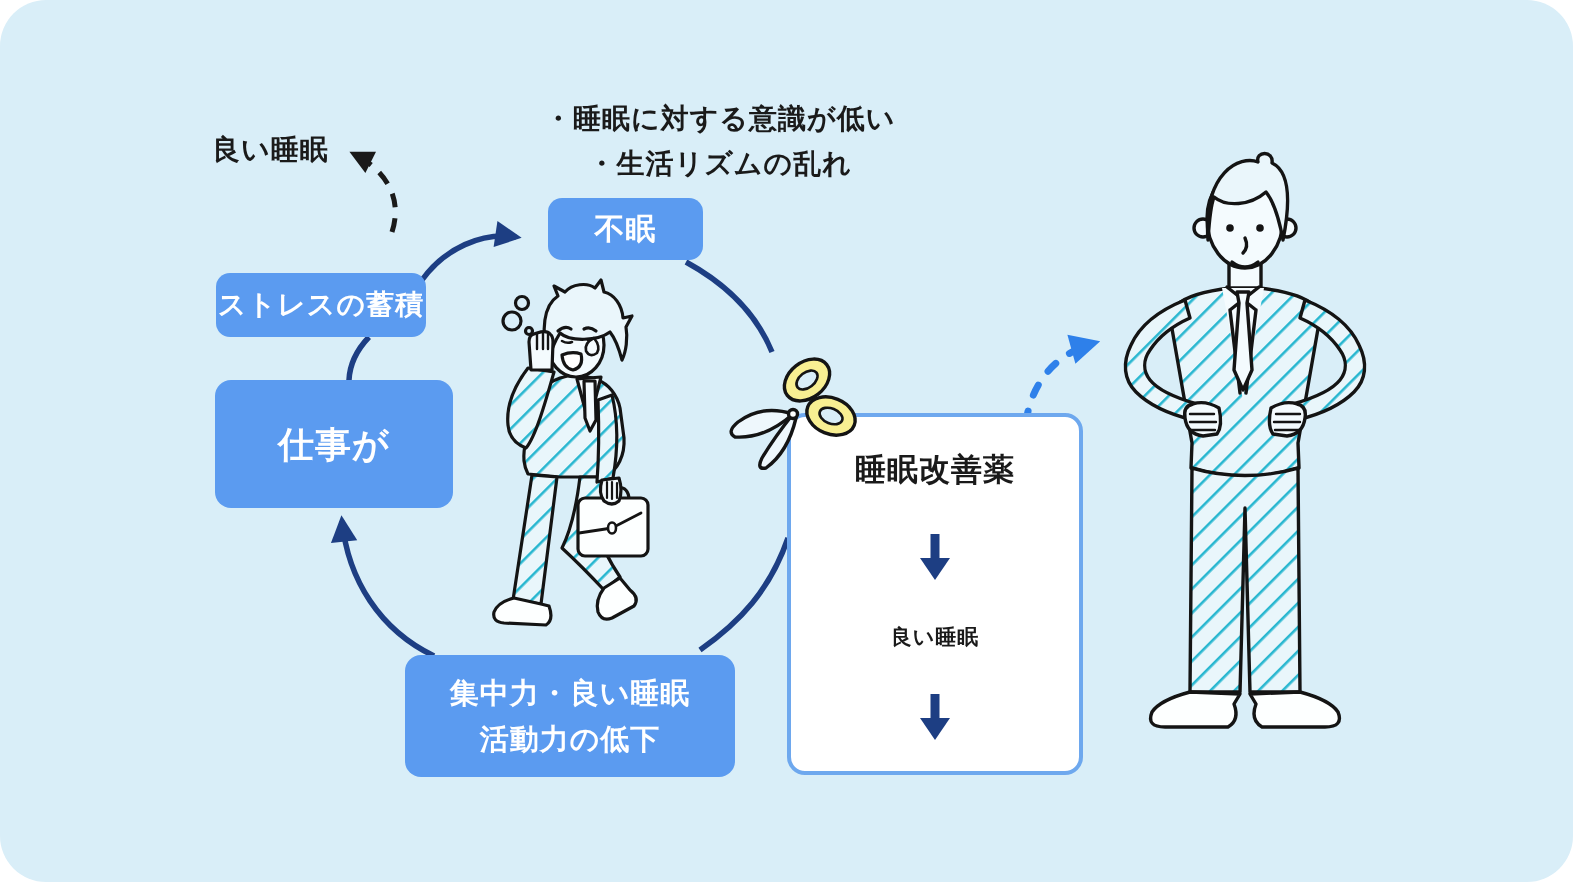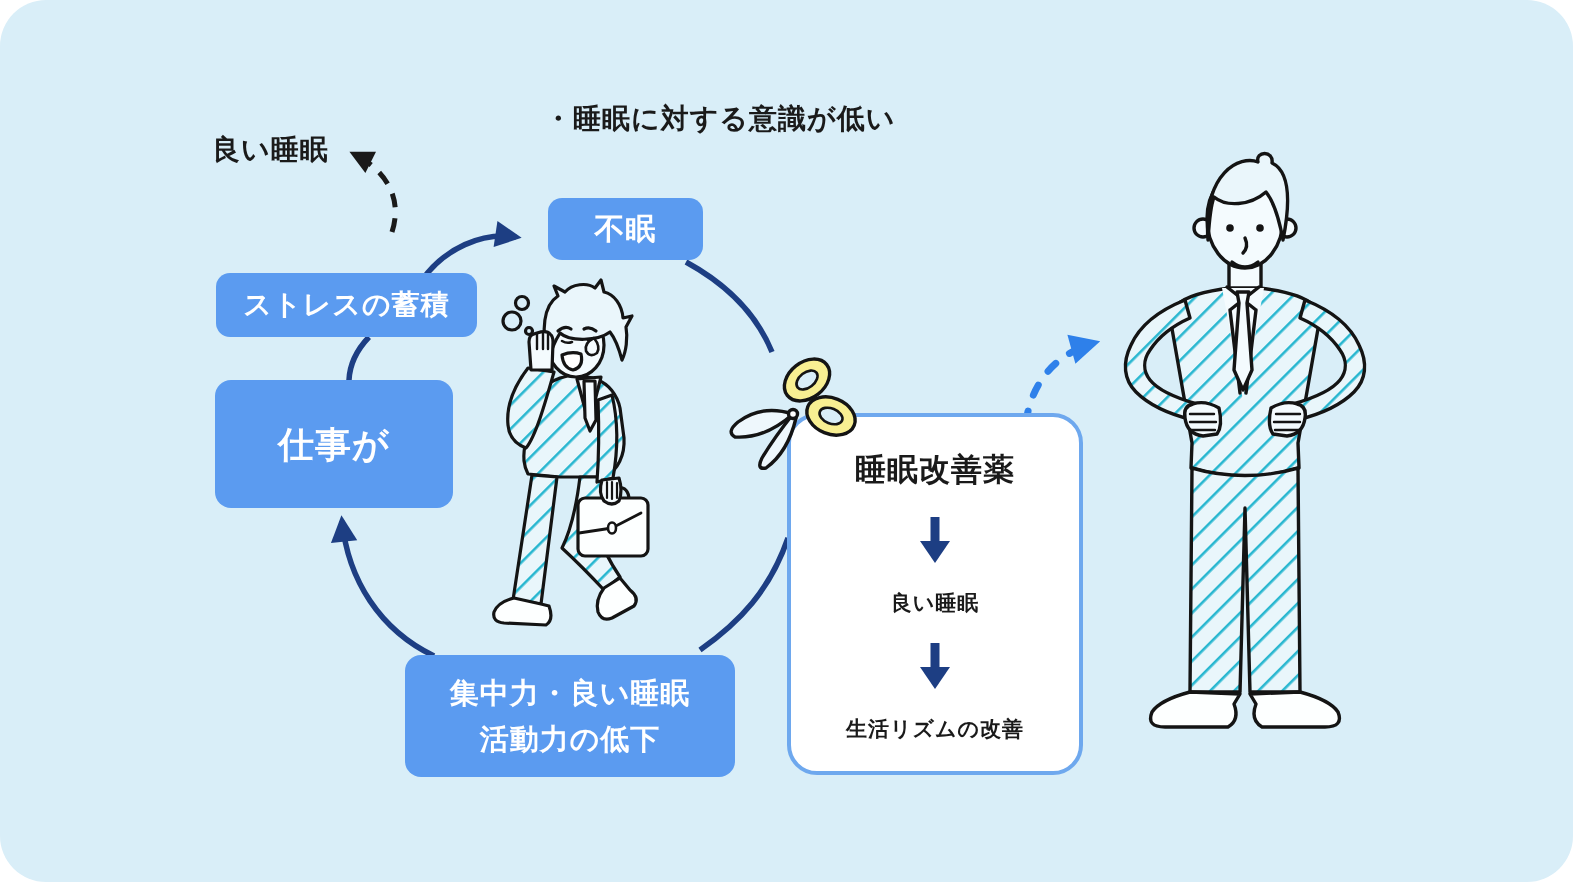--- a/index.html
+++ b/index.html
@@ -5,24 +5,24 @@
   html,body{margin:0;padding:0;background:#ffffff;}
   body{font-family:"DejaVu Sans","Liberation Sans",sans-serif;}
   .canvas{position:relative;width:1573px;height:882px;background:#d9eef8;border-radius:46px;overflow:hidden;}
   .layer-svg{position:absolute;left:0;top:0;z-index:0;}
   .scissors-svg{position:absolute;left:710px;top:340px;z-index:3;}
   .note{position:absolute;color:#1a1a1a;font-weight:bold;z-index:1;white-space:nowrap;text-align:center;}
   #diseases-label{left:212px;top:131px;font-size:28px;letter-spacing:1px;}
   #cause-list{left:544px;top:96px;font-size:28px;line-height:45px;letter-spacing:1px;}
   .bluebox{position:absolute;background:#5b9bf0;color:#ffffff;border-radius:14px;display:flex;flex-direction:column;align-items:center;justify-content:center;font-weight:bold;z-index:1;letter-spacing:1px;}
   #box-insomnia{left:548px;top:198px;width:155px;height:62px;font-size:30px;}
-  #box-stress{left:216px;top:273px;width:261px;height:64px;font-size:28px;}
+  #box-stress{left:216px;top:273px;width:210px;height:64px;font-size:28px;}
   #box-work{left:215px;top:380px;width:238px;height:128px;font-size:36px;line-height:45px;border-radius:16px;}
   #box-decline{left:405px;top:655px;width:330px;height:122px;font-size:29px;line-height:46px;border-radius:16px;}
-  #solution-box{position:absolute;left:787px;top:413px;width:296px;height:362px;background:#ffffff;border:4px solid #6ea8ee;border-radius:30px;box-sizing:border-box;display:flex;flex-direction:column;align-items:center;justify-content:space-between;padding:32px 8px 28px;z-index:2;}
+  #solution-box{position:absolute;left:787px;top:413px;width:296px;height:362px;background:#ffffff;border:4px solid #6ea8ee;border-radius:18px;box-sizing:border-box;display:flex;flex-direction:column;align-items:center;justify-content:space-between;padding:32px 8px 28px;z-index:2;}
   .sol-text{font-weight:bold;color:#1a1a1a;letter-spacing:1px;white-space:nowrap;}
   #sol-step1{font-size:31px;}
   #sol-step2,#sol-step3{font-size:21px;}
 </style>
 </head>
 <body>
 
 <div class="canvas">
 
   <svg class="layer-svg" width="1573" height="882" viewBox="0 0 1573 882">
@@ -115,20 +115,21 @@
       <path fill="none" stroke-width="2.4" d="M 1300,414 h -24 M 1300,422 h -26 M 1299,430 h -24"></path>
       <path fill="url(#stripes)" d="M 1192,468 C 1226,478 1264,478 1298,468 L 1300,692 L 1250,692 L 1245,508 L 1240,692 L 1190,692 Z"></path>
       <path fill="#fdffff" d="M 1190,692 Q 1160,700 1152,712 Q 1146,727 1165,727 L 1228,727 Q 1240,720 1234,704 L 1240,694 Z"></path>
       <path fill="#fdffff" d="M 1300,692 Q 1330,700 1338,712 Q 1344,727 1325,727 L 1262,727 Q 1250,720 1256,704 L 1250,694 Z"></path>
     </g>
   </svg>
 
   <div class="note" id="diseases-label">良い睡眠</div>
   <div class="note" id="cause-list">
     <div>・睡眠に対する意識が低い</div>
+    <div>・生活リズムの乱れ</div>
   </div>
 
   <div class="bluebox" id="box-insomnia">
     <span>不眠</span>
   </div>
   <div class="bluebox" id="box-stress">
     <span>ストレスの蓄積</span>
   </div>
   <div class="bluebox" id="box-work">
     <span>仕事が</span>
@@ -142,21 +143,20 @@
     <div class="sol-text" id="sol-step1">睡眠改善薬</div>
     <svg width="36" height="52" viewBox="0 0 36 52">
       <path d="M18,3 V28" stroke="#1d3e83" stroke-width="9" fill="none"></path>
       <polygon points="3,27 33,27 18,49" fill="#1d3e83"></polygon>
     </svg>
     <div class="sol-text" id="sol-step2">良い睡眠</div>
     <svg width="36" height="52" viewBox="0 0 36 52">
       <path d="M18,3 V28" stroke="#1d3e83" stroke-width="9" fill="none"></path>
       <polygon points="3,27 33,27 18,49" fill="#1d3e83"></polygon>
     </svg>
-    <div class="sol-text" id="sol-step3">生活リズムの改善</div>
   </div>
 
   <svg class="scissors-svg" width="170" height="150" viewBox="0 0 170 150" stroke="#141414" stroke-width="3.4" stroke-linejoin="round" stroke-linecap="round">
     <path fill="#eef7fc" d="M 83,74 Q 52,64 28,82 Q 16,92 25,97 Q 55,99 83,74 Z"></path>
     <path fill="#eef7fc" d="M 83,74 Q 64,98 52,118 Q 46,130 56,128 Q 78,112 86,78 Z"></path>
     <g>
       <ellipse cx="97" cy="40" rx="25" ry="18" transform="rotate(-38 97 40)" fill="#f8ef92"></ellipse>
       <ellipse cx="97" cy="40" rx="12" ry="7.5" transform="rotate(-38 97 40)" fill="#d9eef8" stroke-width="2.6"></ellipse>
     </g>
     <g>

